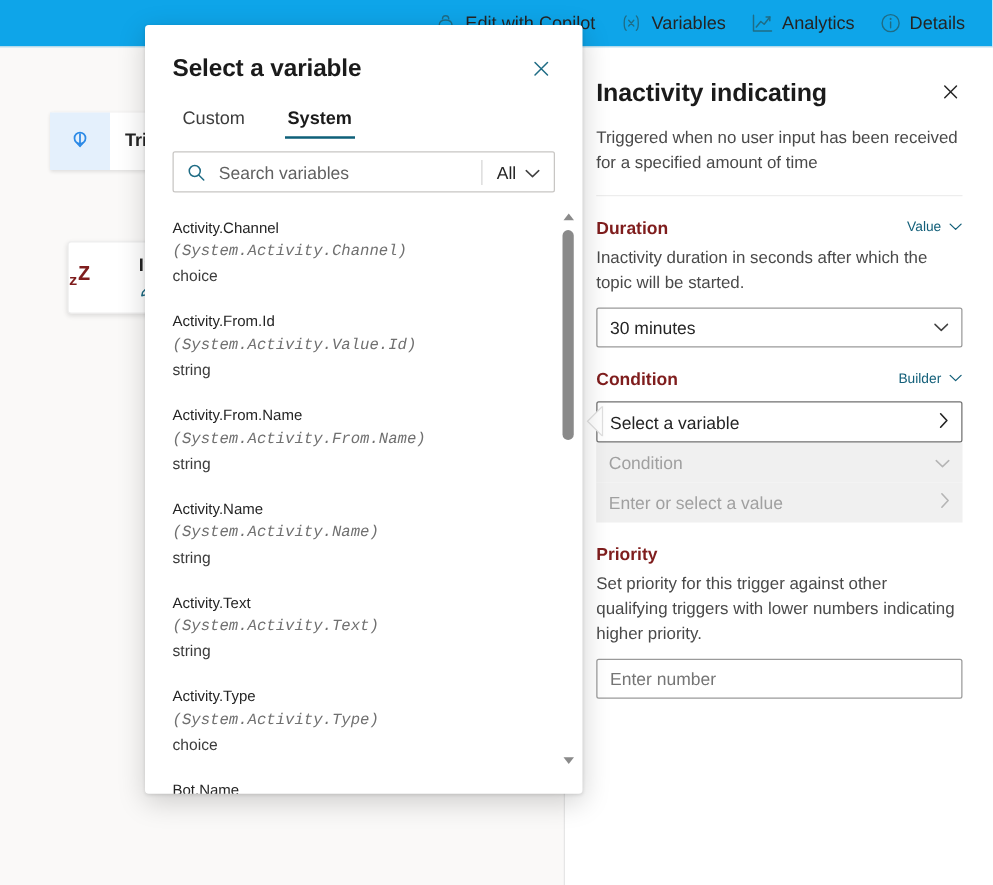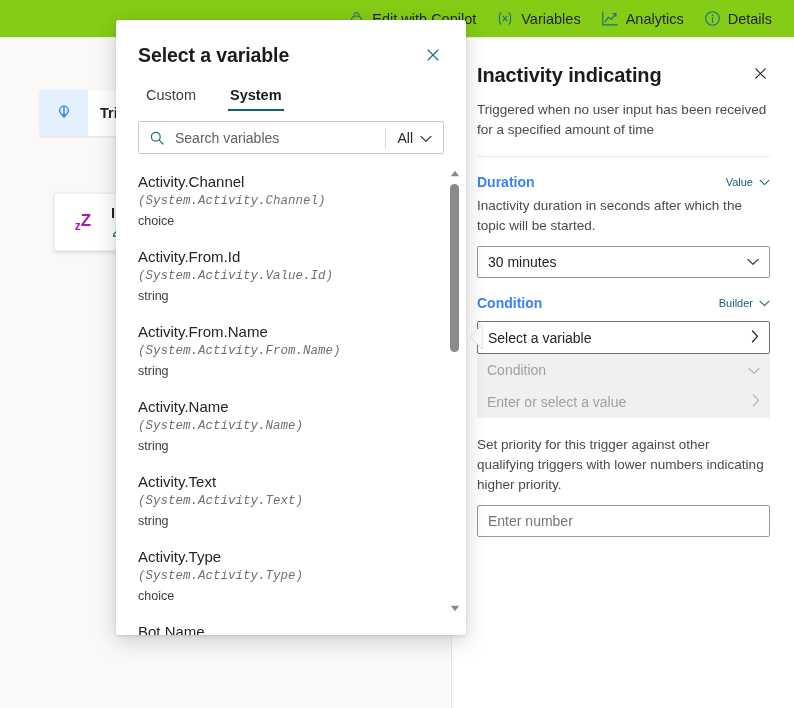--- a/index.html
+++ b/index.html
@@ -9,21 +9,21 @@
     overflow: hidden;
     font-family: "Liberation Sans", sans-serif;
     background: #ffffff;
     color: #242424;
   }
   #app { position: relative; width: 794px; height: 708px; }
 
   
   .topbar {
     position: absolute; left: 0; top: 0; width: 794px; height: 38px;
-    background: #84cc16;
+    background: #0ea5e9;
     border-bottom: 1px solid #ebebeb;
     display: flex; align-items: center; justify-content: flex-end;
     padding-right: 12px;
   }
   .topitem {
     display: flex; align-items: center; gap: 7px;
     height: 38px; padding: 0 10px;
     font-size: 14.5px; color: #242424;
     cursor: pointer; white-space: nowrap;
   }
@@ -53,23 +53,23 @@
   .node-card {
     position: absolute; left: 54px; top: 155px;
     width: 260px; height: 58px;
     background: #ffffff;
     border: 1px solid #eeeeee;
     box-shadow: 0 1.5px 4px rgba(0,0,0,.12);
     border-radius: 3px;
     display: flex; align-items: center;
   }
   .node-card .zz {
-    width: 56px; text-align: center;
-    font-size: 17px; font-weight: 600; color: #a21caf;
-    font-family: Liberation Sans, sans-serif;
+    width: 56px; text-align: left;
+    font-size: 17px; font-weight: 600; color: #7f1d1d;
+    font-family: Liberation Mono, monospace;
   }
   .node-card .zz sub { font-size: 12px; }
   .node-card .nc-body { display: flex; flex-direction: column; gap: 3px; }
   .node-card .nc-title { font-size: 14.5px; font-weight: 600; color: #242424; }
   .node-card .nc-pencil { color: #1f6c85; display: inline-flex; }
 
   
   .rpanel {
     position: absolute; left: 453px; top: 38px; width: 341px; height: 670px;
     background: #ffffff;
@@ -81,21 +81,21 @@
   .rp-close { color: #242424; cursor: pointer; padding: 2px; line-height: 0; }
   .rp-sub {
     margin-top: 13px; font-size: 13.5px; color: #4a4a4a; line-height: 20px;
     max-width: 290px;
   }
   .rp-div { margin-top: 16px; border-bottom: 1px solid #ededed; }
   .rp-body { padding: 0 24px; }
 
   .sec { margin-top: 17px; }
   .sec-row { display: flex; align-items: center; justify-content: space-between; }
-  .sec-label { font-size: 14px; font-weight: 700; color: #3b82f6; }
+  .sec-label { font-size: 14px; font-weight: 700; color: #7f1d1d; }
   .sec-link {
     display: flex; align-items: center; gap: 6px;
     font-size: 11px; color: #14607a; cursor: pointer;
   }
   .sec-desc { margin-top: 6px; font-size: 13.5px; color: #4a4a4a; line-height: 20px; }
 
   .field {
     margin-top: 10px; height: 32px; border: 1px solid #9a9a9a; border-radius: 2px;
     background: #fff; display: flex; align-items: center;
     padding: 0 10px; justify-content: space-between;
@@ -161,21 +161,21 @@
   .searchbar input::placeholder { color: #616161; }
   .searchbar .vdiv { width: 1px; height: 20px; background: #d6d6d6; }
   .filter-all {
     display: flex; align-items: center; gap: 7px;
     padding: 0 11px 0 11px; font-size: 14px; color: #242424; cursor: pointer;
   }
 
   .list-wrap { position: relative; flex: 1; margin-top: 6px; overflow: hidden; }
   .vlist { position: absolute; left: 0; top: 0; right: 18px; bottom: 0; padding: 6px 0 0 0; }
   .vitem { padding: 6px 22px 10px 22px; cursor: pointer; }
-  .v-name { font-size: 15px; color: #242424; line-height: 20px; }
+  .v-name { font-size: 12px; color: #242424; line-height: 20px; }
   .v-path { font-size: 12.5px; color: #707070; font-style: italic; line-height: 19px; font-family: Liberation Mono, monospace; }
   .v-type { font-size: 12.5px; color: #3c3c3c; line-height: 19px; margin-top: 1px; }
 
   
   .sbar {
     position: absolute; right: 4px; top: 0; bottom: 0; width: 14px;
     background: transparent;
   }
   .sb-arrow {
     position: absolute; left: 0; width: 14px; height: 14px;
@@ -339,20 +339,23 @@
             <span class="chev">
               <svg width="8" height="13" viewBox="0 0 8 13" fill="none" stroke="#b5b5b5" stroke-width="1.3" stroke-linecap="round" stroke-linejoin="round">
                   <path d="M1.5 1l5 5.4-5 5.4"></path>
                 </svg>
             </span>
           </div>
         </div>
       </div>
 
       <div class="sec">
+        <div class="sec-row">
+          <div class="sec-label">Priority</div>
+        </div>
         <div class="sec-desc">Set priority for this trigger against other qualifying triggers with lower numbers indicating higher priority.</div>
         <div class="field" style="padding:0;">
           <input type="text" style="border: 0px; outline: none; width: 100%; height: 100%; padding: 0px 10px; font-family: &quot;Liberation Sans&quot;, sans-serif; font-size: 14px; color: rgb(36, 36, 36); background: transparent;" placeholder="Enter number">
         </div>
       </div>
 
     </div>
   </div>
 
   <div class="dialog">

